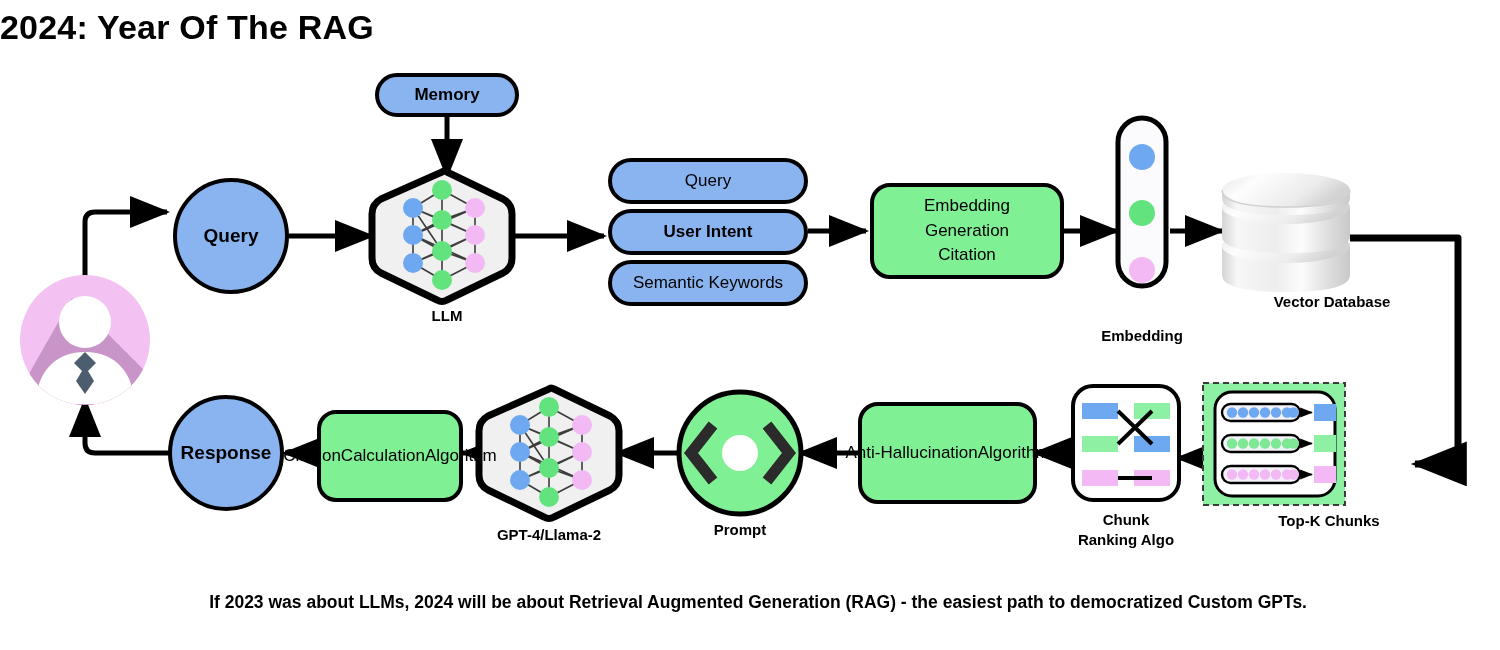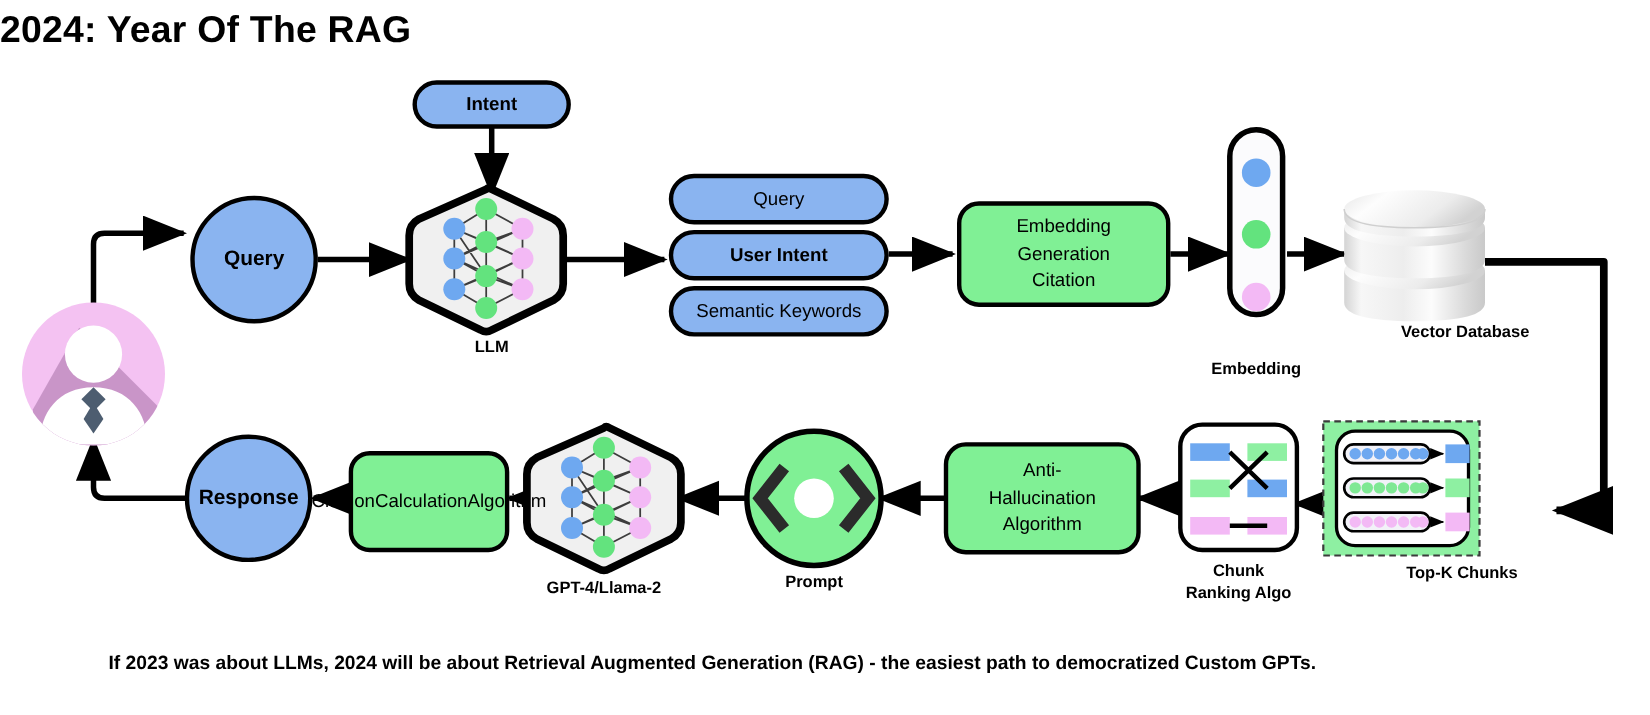--- a/index.html
+++ b/index.html
@@ -2,22 +2,22 @@
 <html><head>
 <meta charset="utf-8">
 <style>
   html,body{margin:0;padding:0;background:#ffffff;}
   body{width:1500px;height:650px;position:relative;overflow:hidden;
        font-family:"Liberation Sans","DejaVu Sans",sans-serif;color:#000;}
   #stage{position:absolute;left:0;top:0;width:1500px;height:650px;}
   #svgroot{position:absolute;left:0;top:0;width:1500px;height:650px;}
   .ttl{position:absolute;left:0;top:8px;width:1464px;text-align:left;
        font-size:34px;font-weight:bold;letter-spacing:.2px;}
-  .caption{position:absolute;left:0;top:592px;width:1295px;text-align:center;
-       font-size:17.5px;font-weight:bold;}
+  .caption{position:absolute;left:0;top:592px;width:1295px;text-align:right;
+       font-size:17.5px;font-weight:bold;padding-left:12px;}
   .lbl{position:absolute;text-align:center;font-size:15px;font-weight:bold;line-height:1.22;}
   .nodetxt{position:absolute;text-align:center;display:flex;align-items:center;
        justify-content:center;pointer-events:none;}
   .t-bold{font-weight:bold;}
   .t-reg{font-weight:normal;}
 </style>
 </head>
 <body>
 
 <div id="stage">
@@ -242,21 +242,21 @@
       </g>
     </g>
 
     <rect x="319" y="412" width="142" height="88" rx="17" ry="17" fill="#80f095" stroke="#000" stroke-width="4"></rect>
 
     <circle cx="226" cy="453" r="56" fill="#8ab4f0" stroke="#000" stroke-width="4"></circle>
   </svg>
 
   <div class="nodetxt t-bold" style="left:175px;top:220px;width:112px;height:32px;font-size:19px;">Query</div>
 
-  <div class="nodetxt t-bold" style="left:377px;top:79px;width:140px;height:32px;font-size:17px;">Intent</div>
+  <div class="nodetxt t-bold" style="left:377px;top:79px;width:140px;height:32px;font-size:17px;">Memory</div>
 
   <div class="lbl" style="left:387px;top:307px;width:120px;">LLM</div>
 
   <div class="nodetxt t-reg" style="left:610px;top:165px;width:196px;height:32px;font-size:17px;">Query</div>
   <div class="nodetxt t-reg" style="left:610px;top:216px;width:196px;height:32px;font-size:17px;font-weight:bold;">User Intent</div>
   <div class="nodetxt t-reg" style="left:610px;top:267px;width:196px;height:32px;font-size:17px;">Semantic Keywords</div>
 
   <div class="nodetxt t-reg" style="left:872px;top:189px;width:190px;height:84px;flex-direction:column;
        font-size:17px;line-height:1.45;">
     <span>Embedding</span>
@@ -268,21 +268,21 @@
 
   <div class="lbl" style="left:1252px;top:293px;width:160px;">Vector Database</div>
 
   <div class="lbl" style="left:1244px;top:512px;width:170px;">Top-K Chunks</div>
 
   <div class="lbl" style="left:1046px;top:510px;width:160px;line-height:1.3;">
     <div>Chunk</div>
     <div>Ranking Algo</div>
   </div>
 
-  <div class="nodetxt t-reg" style="left:860px;top:408px;width:175px;height:90px;flex-direction:column;
+  <div class="nodetxt t-reg" style="left:860px;top:408px;width:175px;height:90px;flex-direction:row;
        font-size:17px;line-height:1.45;">
     <span>Anti-</span>
     <span>Hallucination</span>
     <span>Algorithm</span>
   </div>
 
   <div class="lbl" style="left:681px;top:521px;width:118px;">Prompt</div>
 
   <div class="lbl" style="left:469px;top:526px;width:160px;">GPT-4/Llama-2</div>
 

